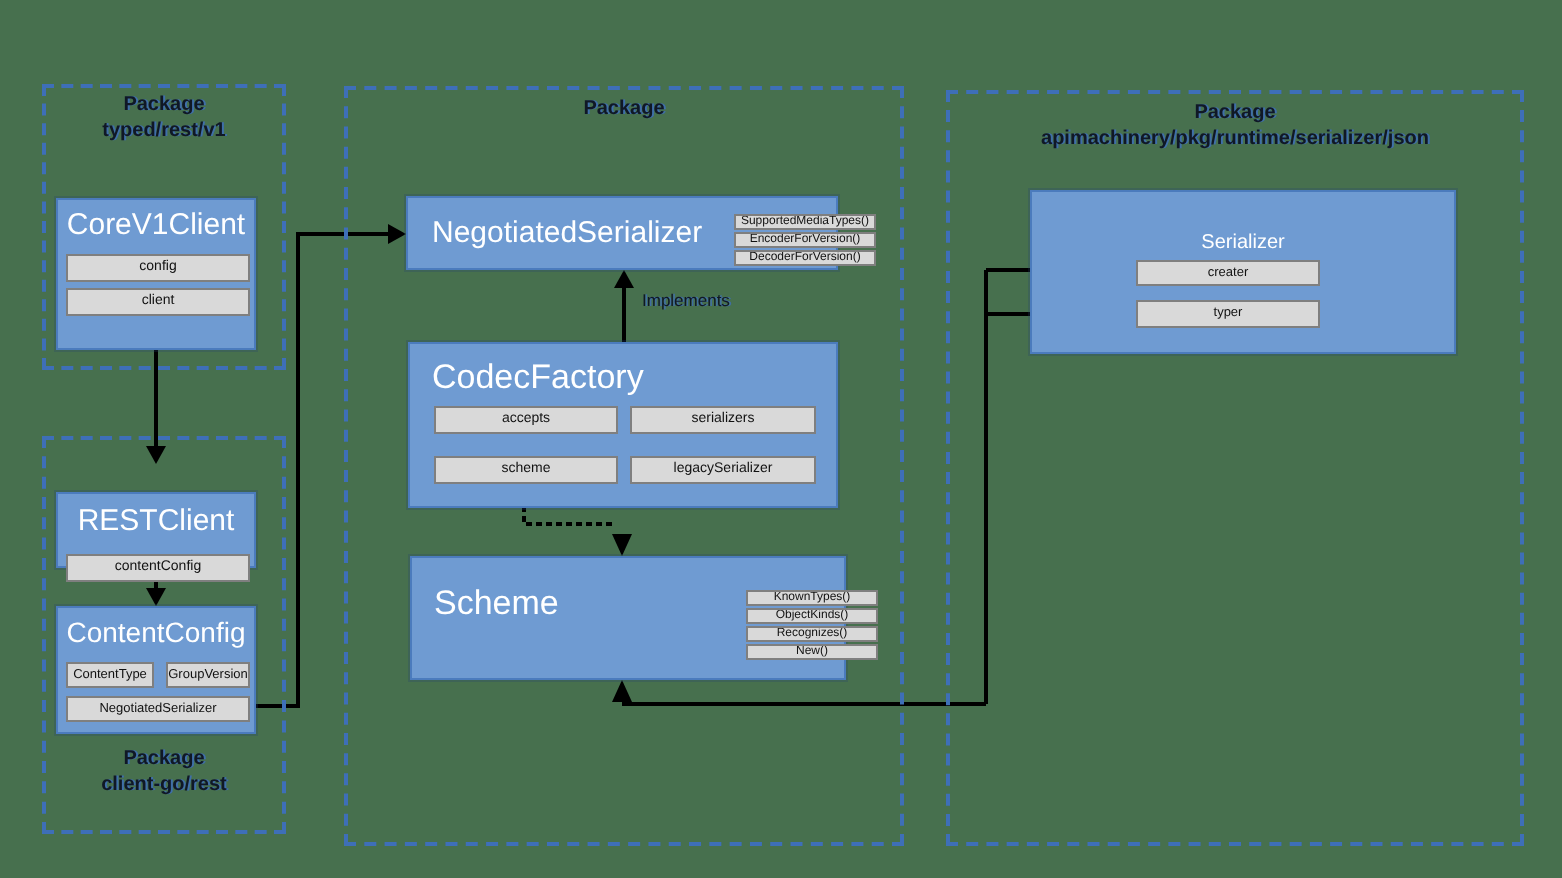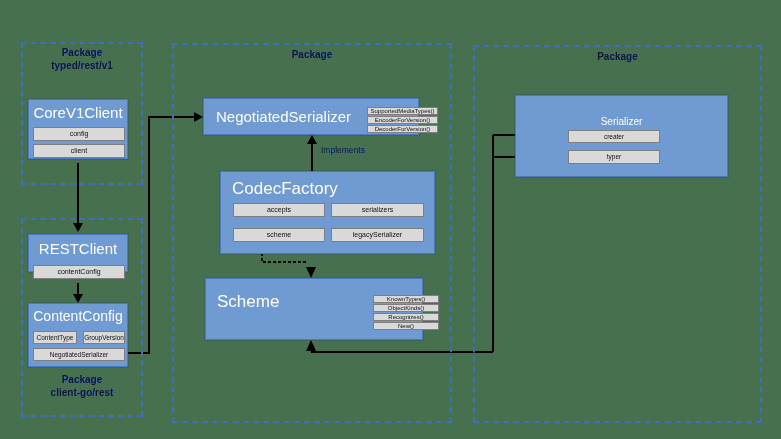--- a/index.html
+++ b/index.html
@@ -93,51 +93,52 @@
 
   <div class="pkg" style="left:172px;top:43px;width:280px;height:380px">
     <div class="pkg-title" style="top:3px">
       <span>Package</span>
     </div>
   </div>
 
   <div class="pkg" style="left:473px;top:45px;width:289px;height:378px">
     <div class="pkg-title" style="top:3px">
       <span>Package</span>
+      <span>apimachinery/pkg/runtime/serializer/json</span>
     </div>
   </div>
 
-  <div class="cls" style="left:28px;top:99px;width:100px;height:60px">
+  <div class="cls" style="left:28px;top:99px;width:100px;height:76px">
     <div class="cls-title t-center" style="font-size:15px;padding-top:4px">CoreV1Client</div>
     <div class="field" style="left:4px;top:27px;width:92px;height:14px;line-height:12px">config</div>
     <div class="field" style="left:4px;top:44px;width:92px;height:14px;line-height:12px">client</div>
   </div>
 
-  <div class="cls" style="left:28px;top:234px;width:100px;height:38px">
+  <div class="cls" style="left:28px;top:246px;width:100px;height:38px">
     <div class="cls-title t-center" style="font-size:15px;padding-top:5px">RESTClient</div>
     <div class="field" style="left:4px;top:30px;width:92px;height:14px;line-height:12px">contentConfig</div>
   </div>
 
   <div class="cls" style="left:28px;top:303px;width:100px;height:64px">
     <div class="cls-title t-center" style="font-size:14px;padding-top:4px">ContentConfig</div>
     <div class="field" style="left:4px;top:27px;width:44px;height:13px;line-height:11px;font-size:6.5px">ContentType</div>
     <div class="field" style="left:54px;top:27px;width:42px;height:13px;line-height:11px;font-size:6.5px">GroupVersion</div>
     <div class="field" style="left:4px;top:44px;width:92px;height:13px;line-height:11px;font-size:6.5px">NegotiatedSerializer</div>
   </div>
 
   <div class="cls" style="left:203px;top:98px;width:216px;height:37px">
     <div class="cls-title" style="font-size:15px;line-height:35px;padding-left:12px">NegotiatedSerializer</div>
     <div class="method" style="left:163px;top:8px;width:71px;height:8px">SupportedMediaTypes()</div>
     <div class="method" style="left:163px;top:17px;width:71px;height:8px">EncoderForVersion()</div>
     <div class="method" style="left:163px;top:26px;width:71px;height:8px">DecoderForVersion()</div>
   </div>
 
   <div class="impl-label">Implements</div>
 
-  <div class="cls" style="left:220px;top:171px;width:215px;height:83px">
+  <div class="cls" style="left:204px;top:171px;width:215px;height:83px">
     <div class="cls-title" style="font-size:17px;padding:7px 0 0 11px">CodecFactory</div>
     <div class="field" style="left:12px;top:31px;width:92px;height:14px;line-height:12px">accepts</div>
     <div class="field" style="left:110px;top:31px;width:93px;height:14px;line-height:12px">serializers</div>
     <div class="field" style="left:12px;top:56px;width:92px;height:14px;line-height:12px">scheme</div>
     <div class="field" style="left:110px;top:56px;width:93px;height:14px;line-height:12px">legacySerializer</div>
   </div>
 
   <div class="cls" style="left:205px;top:278px;width:218px;height:62px">
     <div class="cls-title" style="font-size:17px;padding:13px 0 0 11px">Scheme</div>
     <div class="method" style="left:167px;top:16px;width:66px;height:8px">KnownTypes()</div>

